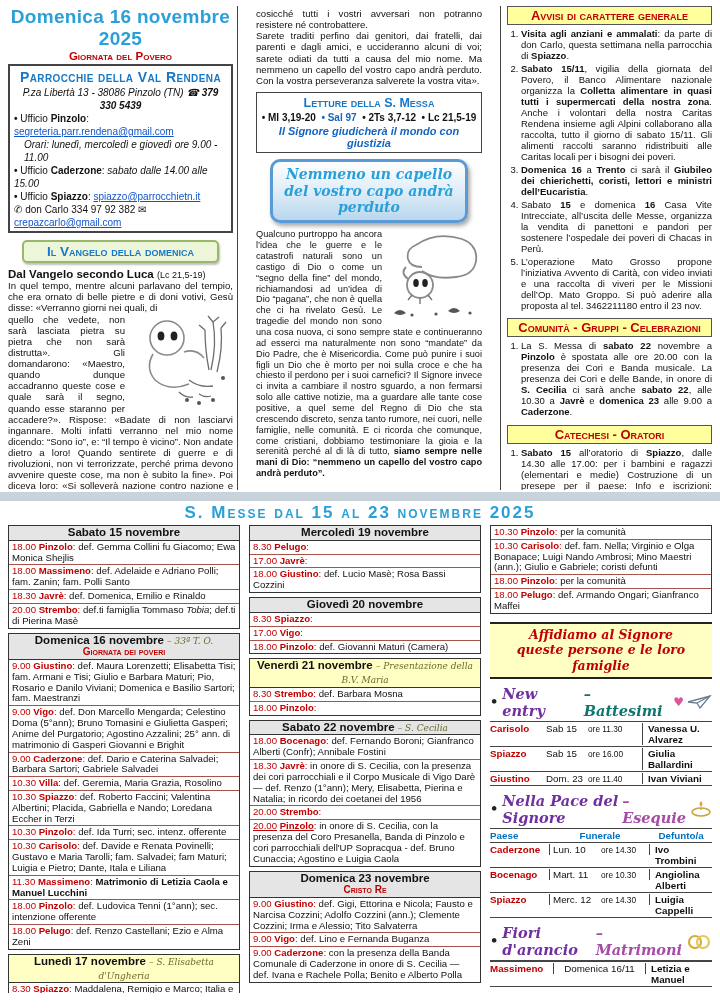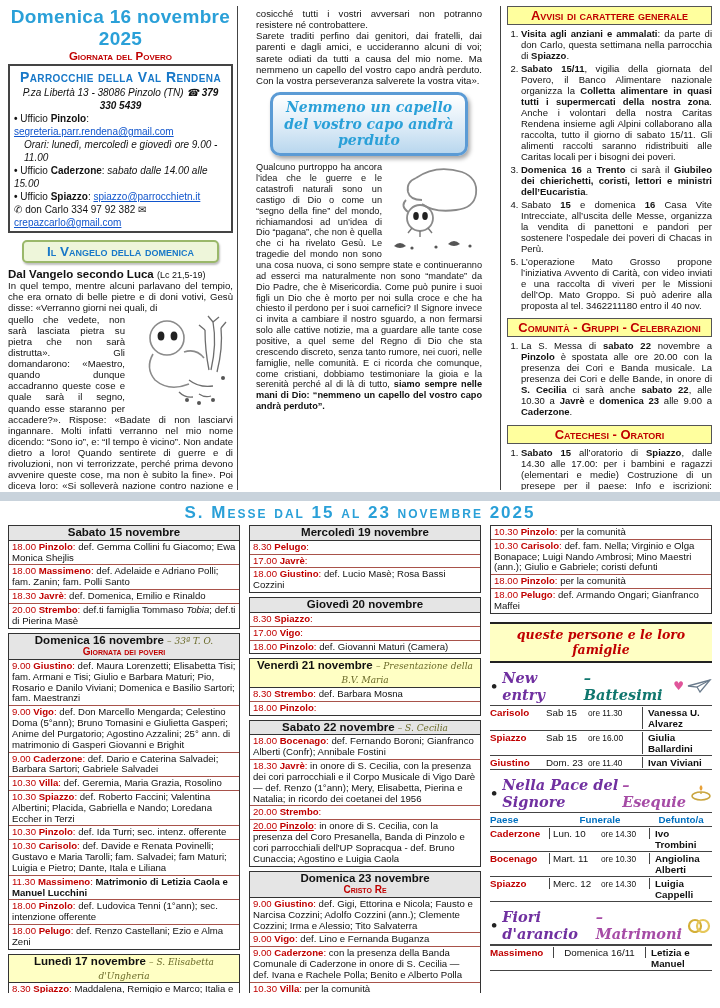--- a/index.html
+++ b/index.html
@@ -166,20 +166,25 @@
         </svg>
         <span>quello che vedete, non sarà lasciata pietra su pietra che non sarà distrutta». Gli domandarono: «Maestro, quando dunque accadranno queste cose e quale sarà il segno, quando esse staranno per accadere?». Rispose: «Badate di non lasciarvi ingannare. Molti infatti verranno nel mio nome dicendo: “Sono io”, e: “Il tempo è vicino”. Non andate dietro a loro! Quando sentirete di guerre e di rivoluzioni, non vi terrorizzate, perché prima devono avvenire queste cose, ma non è subito la fine». Poi diceva loro: «Si solleverà nazione contro nazione e regno contro regno, e vi saranno in diversi luoghi terremoti, carestie e pestilenze; vi saranno anche fatti terrificanti e segni grandiosi dal cielo.</span>
       </div>
 
     </div>
 
     <div class="tcol tcol2">
       <div class="body-text">cosicché tutti i vostri avversari non potranno resistere né controbattere.</div>
       <div class="body-text">Sarete traditi perfino dai genitori, dai fratelli, dai parenti e dagli amici, e uccideranno alcuni di voi; sarete odiati da tutti a causa del mio nome. Ma nemmeno un capello del vostro capo andrà perduto. Con la vostra perseveranza salverete la vostra vita».</div>
 
+      <div class="readings-box">
+        <div class="readings-title">Letture della S. Messa</div>
+        <div class="readings-line" id="readings-line"><span>• Ml 3,19-20</span>&nbsp; <span class="bl">• Sal 97</span>&nbsp; <span>• 2Ts 3,7-12</span>&nbsp; <span>• Lc 21,5-19</span></div>
+        <div class="readings-resp">Il Signore giudicherà il mondo con giustizia</div>
+      </div>
 
       <div class="quote-box">
         <div>Nemmeno un capello</div>
         <div>del vostro capo andrà perduto</div>
       </div>
 
       <div class="commentary">
         <svg class="float-illu" width="96" height="92" viewBox="0 0 96 92">
           <g fill="none" stroke="#8a8a8a" stroke-width="1.8">
             <path d="M30 16 q20 -14 46 -6 q16 6 14 22 q-2 14 -20 16 q-22 3 -34 -6"></path>
@@ -202,21 +207,21 @@
       </div>
     </div>
 
     <div class="tcol tcol3">
       <div class="sec-hdr">Avvisi di carattere generale</div>
       <ol class="notice-list" id="avvisi-list">
           <li><b>Visita agli anziani e ammalati</b>: da parte di don Carlo, questa settimana nella parrocchia di <b>Spiazzo</b>.</li>
           <li><b>Sabato 15/11</b>, vigilia della giornata del Povero, il Banco Alimentare nazionale organizza la <b>Colletta alimentare in quasi tutti i supermercati della nostra zona</b>. Anche i volontari della nostra Caritas Rendena insieme agli Alpini collaborano alla raccolta, tutto il giorno di sabato 15/11. Gli alimenti raccolti saranno ridistribuiti alle Caritas locali per i bisogni dei poveri.</li>
           <li><b>Domenica 16</b> a <b>Trento</b> ci sarà il <b>Giubileo dei chierichetti, coristi, lettori e ministri dell’Eucaristia</b>.</li>
           <li>Sabato <b>15</b> e domenica <b>16</b> Casa Vite Intrecciate, all’uscita delle Messe, organizza la vendita di panettoni e pandori per sostenere l’ospedale dei poveri di Chacas in Perù.</li>
-          <li>L’operazione Mato Grosso propone l’iniziativa Avvento di Carità, con video inviati e una raccolta di viveri per le Missioni dell’Op. Mato Groppo. Si può aderire alla proposta al tel. 3462211180 entro il 40 nov.</li>
+          <li>L’operazione Mato Grosso propone l’iniziativa Avvento di Carità, con video inviati e una raccolta di viveri per le Missioni dell’Op. Mato Groppo. Si può aderire alla proposta al tel. 3462211180 entro il 23 nov.</li>
         </ol>
 
       <div class="sec-hdr sec-gap">Comunità - Gruppi - Celebrazioni</div>
       <ol class="notice-list" id="comunita-list">
           <li>La S. Messa di <b>sabato 22</b> novembre a <b>Pinzolo</b> è spostata alle ore 20.00 con la presenza dei Cori e Banda musicale. La presenza dei Cori e delle Bande, in onore di <b>S. Cecilia</b> ci sarà anche <b>sabato 22</b>, alle 10.30 a <b>Javrè</b> e <b>domenica 23</b> alle 9.00 a <b>Caderzone</b>.</li>
         </ol>
 
       <div class="sec-hdr sec-gap">Catechesi - Oratori</div>
       <ol class="notice-list" id="catechesi-list">
           <li><b>Sabato 15</b> all’oratorio di <b>Spiazzo</b>, dalle 14.30 alle 17.00: per i bambini e ragazzi (elementari e medie) Costruzione di un presepe per il paese: Info e iscrizioni: 3388561367</li>
@@ -278,34 +283,34 @@
           <div class="mass-row"><span class="time">18.00</span> <span class="place">Bocenago</span><span class="time">:</span> <span>def. Fernando Boroni; Gianfranco Alberti (Confr); Annibale Fostini</span></div>
           <div class="mass-row"><span class="time">18.30</span> <span class="place">Javrè</span><span class="time">:</span> <span>in onore di S. Cecilia, con la presenza dei cori parrocchiali e il Corpo Musicale di Vigo Darè — def. Renzo (1°ann); Mery, Elisabetta, Pierina e Natalia; in ricordo dei coetanei del 1956</span></div>
           <div class="mass-row"><span class="time">20.00</span> <span class="place">Strembo</span><span class="time">:</span></div>
           <div class="mass-row"><span class="time u">20.00</span> <span class="place u">Pinzolo</span><span class="time">:</span> <span>in onore di S. Cecilia, con la presenza del Coro Presanella, Banda di Pinzolo e cori parrocchiali dell'UP Sopracqua - def. Bruno Cunaccia; Agostino e Luigia Caola</span></div>
         </div>
         <div class="day-table">
           <div class="day-hdr green"><span>Domenica 23 novembre</span><div class="day-subtitle">Cristo Re</div></div>
           <div class="mass-row"><span class="time">9.00</span> <span class="place">Giustino</span><span class="time">:</span> <span>def. Gigi, Ettorina e Nicola; Fausto e Narcisa Cozzini; Adolfo Cozzini (ann.); Clemente Cozzini; Irma e Alessio; Tito Salvaterra</span></div>
           <div class="mass-row"><span class="time">9.00</span> <span class="place">Vigo</span><span class="time">:</span> <span>def. Lino e Fernanda Buganza</span></div>
           <div class="mass-row"><span class="time">9.00</span> <span class="place">Caderzone</span><span class="time">:</span> <span>con la presenza della Banda Comunale di Caderzone in onore di S. Cecilia — def. Ivana e Rachele Polla; Benito e Alberto Polla</span></div>
-          <div class="mass-row"><span class="time">10.30</span> <span class="place">Villa</span><span class="time">:</span> <span>per la comunità</span></div>
         </div>
       </div>
     <div class="mcol mcol3">
       <div id="mass-col-2">
           <div class="day-table">
             <div class="mass-row"><span class="time">10.30</span> <span class="place">Pinzolo</span><span class="time">:</span> <span>per la comunità</span></div>
             <div class="mass-row"><span class="time">10.30</span> <span class="place">Carisolo</span><span class="time">:</span> <span>def. fam. Nella; Virginio e Olga Bonapace; Luigi Nando Ambrosi; Mino Maestri (ann.); Giulio e Gabriele; coristi defunti</span></div>
             <div class="mass-row"><span class="time">18.00</span> <span class="place">Pinzolo</span><span class="time">:</span> <span>per la comunità</span></div>
             <div class="mass-row"><span class="time">18.00</span> <span class="place">Pelugo</span><span class="time">:</span> <span>def. Armando Ongari; Gianfranco Maffei</span></div>
           </div>
         </div>
 
       <div class="affida">
+        <div>Affidiamo al Signore</div>
         <div>queste persone e le loro famiglie</div>
       </div>
 
       <div class="side-title">
         <span class="st-purple">New entry</span>
         <span class="st-blue">– Battesimi</span>
         <span class="side-icons">
           <span class="heart">♥</span>
           <svg width="26" height="14" viewBox="0 0 26 14">
             <g fill="none" stroke="#6a7b8c" stroke-width="1.3">

